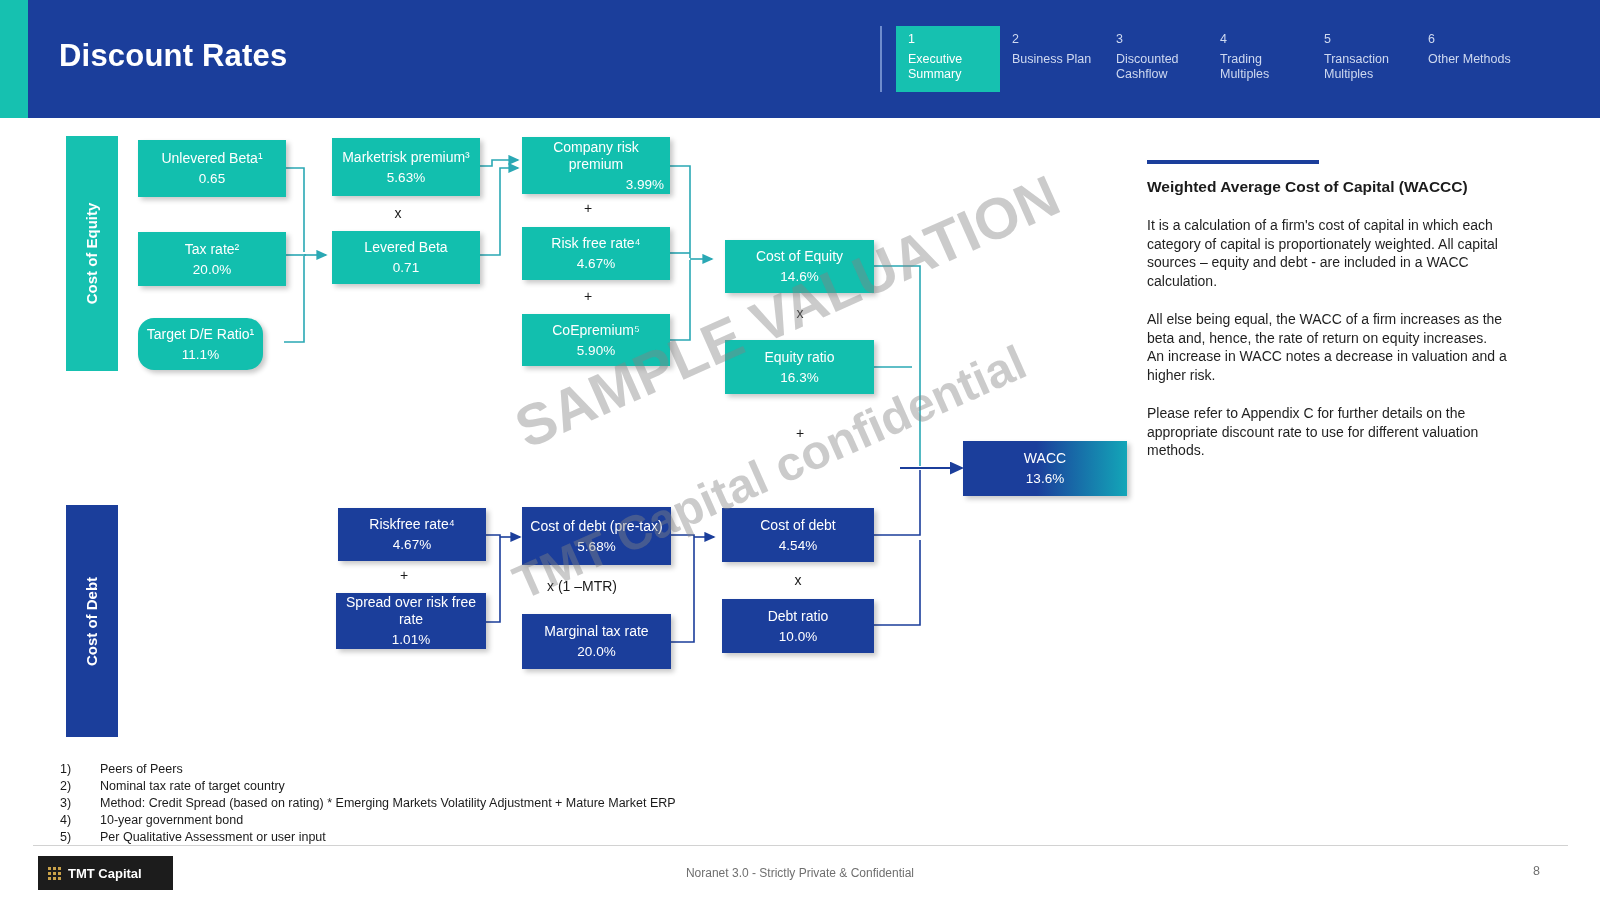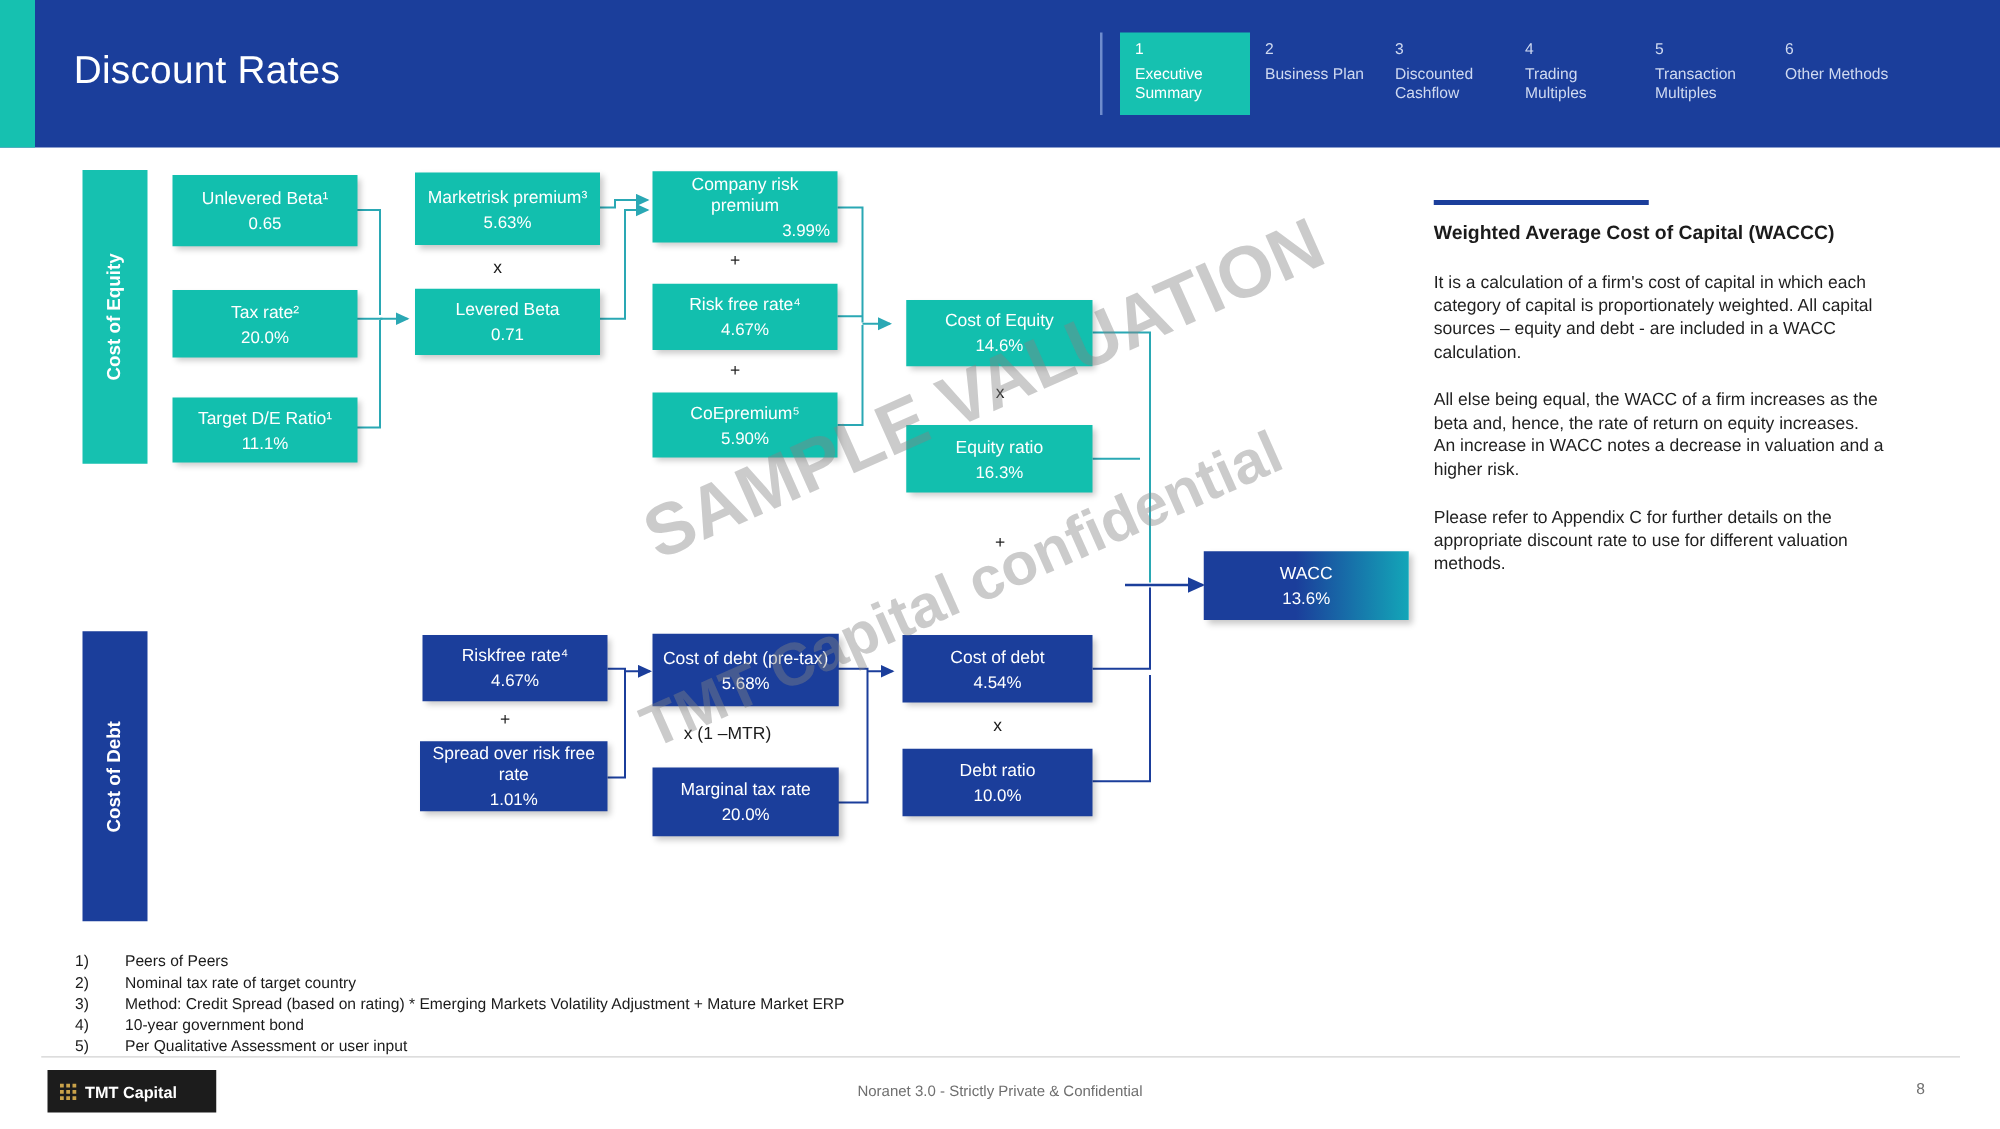--- a/index.html
+++ b/index.html
@@ -32,21 +32,21 @@
     position: absolute;
     left: 0; top: 0;
     width: 28px; height: 118px;
     background: #16c1b0;
   }
   .slide-title {
     position: absolute;
     left: 59px; top: 38px;
     color: #ffffff;
     font-size: 31px;
-    font-weight: normal;
+    font-weight: bold;
     letter-spacing: 0.2px;
   }
   .nav {
     position: absolute;
     left: 880px; top: 26px;
     height: 66px;
     display: flex;
     align-items: stretch;
   }
   .nav-divider {
@@ -323,21 +323,21 @@
   <div class="box teal" style="left:138px; top:140px; width:148px; height:57px;">
     <div class="label">Unlevered Beta¹</div>
     <div class="value">0.65</div>
   </div>
 
   <div class="box teal" style="left:138px; top:232px; width:148px; height:54px;">
     <div class="label">Tax rate²</div>
     <div class="value">20.0%</div>
   </div>
 
-  <div class="box teal" style="left:138px; top:318px; width:148px; height:52px;">
+  <div class="box teal" style="left:138px; top:318px; width:125px; height:52px;border-radius:16px;">
     <div class="label">Target D/E Ratio¹</div>
     <div class="value">11.1%</div>
   </div>
 
   <div class="box teal" style="left:332px; top:138px; width:148px; height:58px;">
     <div class="label">Marketrisk premium³</div>
     <div class="value">5.63%</div>
   </div>
 
   <div class="box teal" style="left:332px; top:231px; width:148px; height:53px;">

